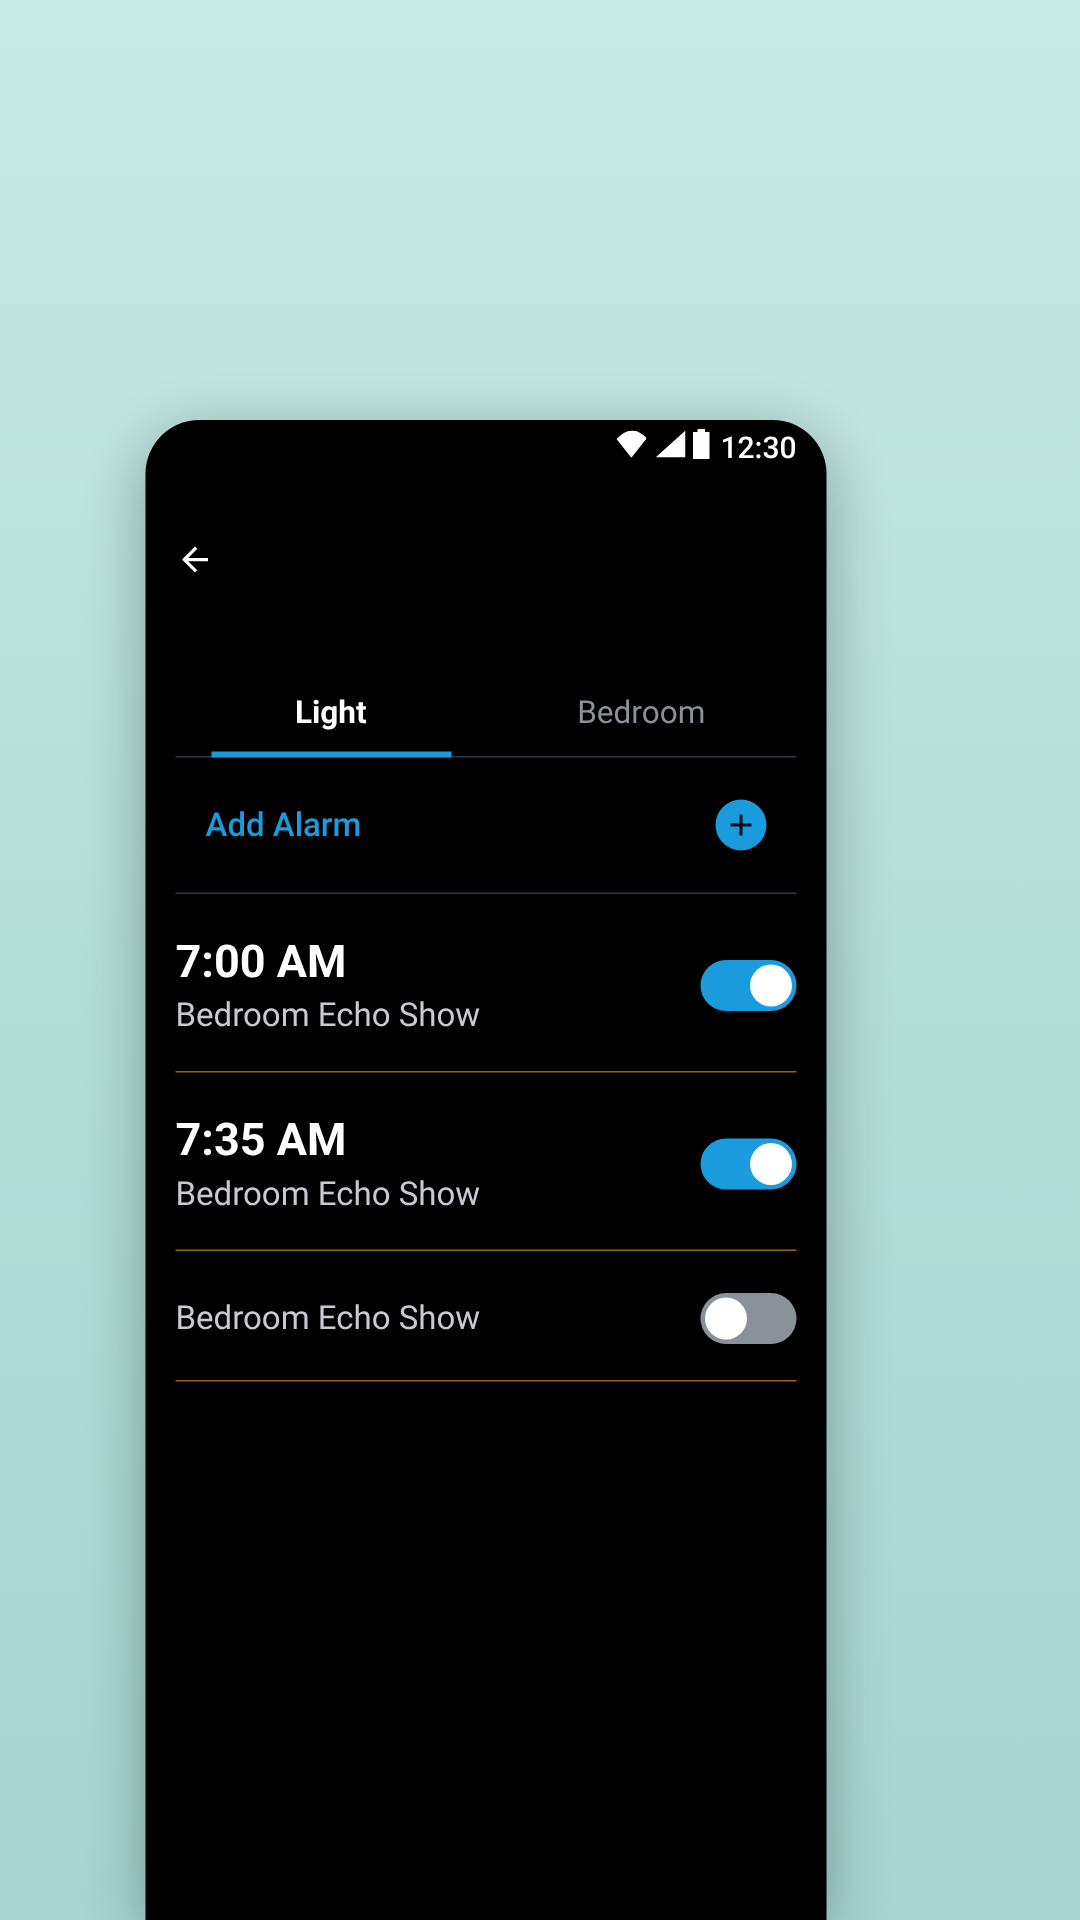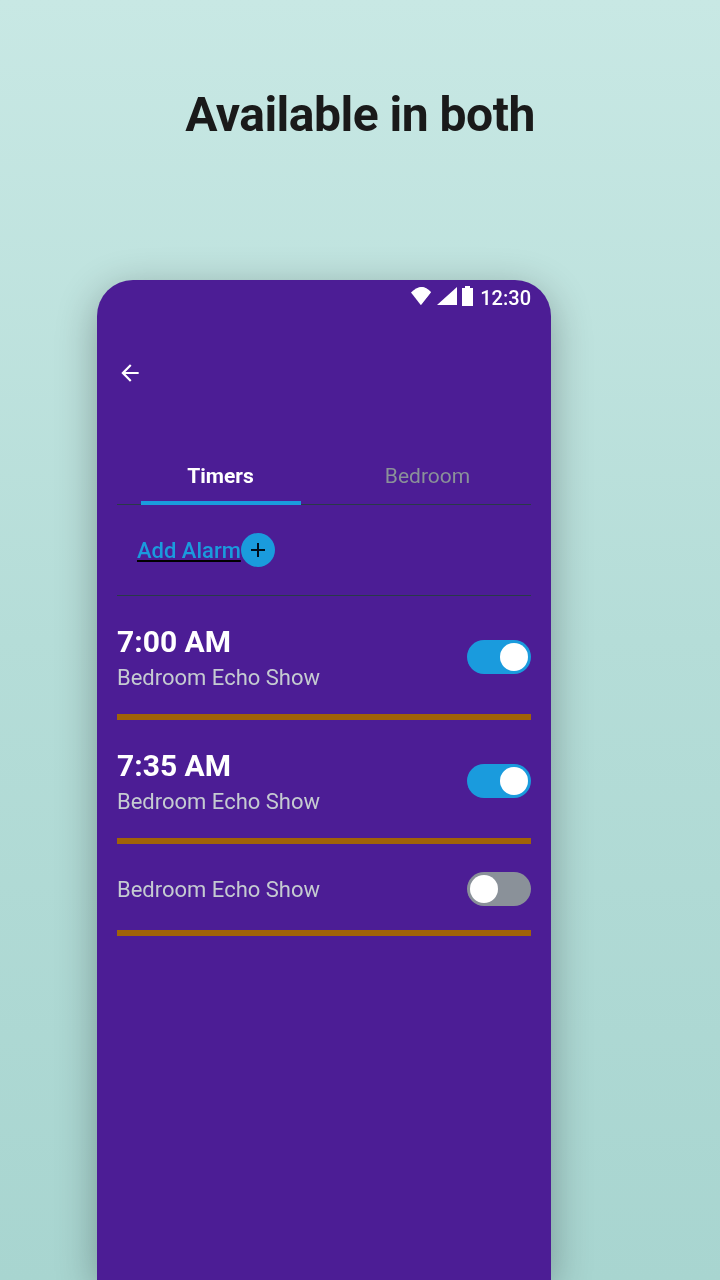--- a/index.html
+++ b/index.html
@@ -19,21 +19,21 @@
       line-height: 1.25;
       padding-top: 85px;
       letter-spacing: -0.5px;
     }
     .phone-frame {
       position: absolute;
       left: 97px;
       top: 280px;
       width: 454px;
       height: 1000px;
-      background: #4c1d95;
+      background: #000000;
       border-radius: 36px 36px 0 0;
       overflow: hidden;
       box-shadow: 0 10px 40px rgba(0,0,0,0.3);
     }
     .status-bar {
       height: 36px;
       display: flex;
       justify-content: flex-end;
       align-items: center;
       padding: 0 20px;
@@ -75,21 +75,21 @@
       position: absolute;
       left: 50%;
       transform: translateX(-50%);
       bottom: -1px;
       width: 160px;
       height: 4px;
       background: #1a9bdd;
     }
     .add-alarm-row {
       display: flex;
-      justify-content: flex-start;
+      justify-content: space-between;
       align-items: center;
       padding: 28px 20px;
       margin: 0 0px;
       border-bottom: 1px solid #2a3a48;
       margin-left: 20px;
       margin-right: 20px;
       text-decoration: underline;
     }
     .add-alarm-label {
       color: #1a9bdd;
@@ -105,21 +105,21 @@
       align-items: center;
       justify-content: center;
       cursor: pointer;
     }
     .alarm-list { margin: 0 20px; }
     .alarm-row {
       display: flex;
       justify-content: space-between;
       align-items: center;
       padding: 28px 0 24px 0;
-      border-bottom: 6px solid #a16207;
+      border-bottom: 1px solid #a16207;
     }
     .alarm-time {
       color: #fff;
       font-size: 30px;
       font-weight: 700;
       margin-bottom: 6px;
     }
     .alarm-device {
       color: #c5cbd1;
       font-size: 22px;
@@ -141,21 +141,20 @@
       border-radius: 50%;
       top: 3px;
     }
     .toggle.on .toggle-knob { right: 3px; }
     .toggle.off .toggle-knob { left: 3px; }
   </style>
 </head>
 <body>
 
 <div class="hero-title">
-  <div>Available in both</div>
 </div>
 
 <div class="phone-frame">
 
   <div class="status-bar">
     <div class="status-icons">
       <span>
         <svg width="22" height="18" viewBox="0 0 22 18">
             <path d="M11 18 L22 4 Q16 -2 11 -2 Q6 -2 0 4 Z" fill="#fff" transform="translate(0,2) scale(0.9)"></path>
             <path d="M11 16 L20 5 Q15 0 11 0 Q7 0 2 5 Z" fill="#fff"></path>
@@ -179,21 +178,21 @@
   <div class="app-header">
     <span class="back-arrow">
       <svg width="26" height="26" viewBox="0 0 24 24">
           <path d="M20 11H7.8l5.6-5.6L12 4l-8 8 8 8 1.4-1.4L7.8 13H20z" fill="#fff"></path>
         </svg>
     </span>
   </div>
 
   <div class="tabs-row">
     <div class="tab active">
-      <span>Timers</span>
+      <span>Light</span>
     </div>
     <div class="tab">
       <span>Bedroom</span>
     </div>
   </div>
 
   <div class="add-alarm-row">
     <span class="add-alarm-label">Add Alarm</span>
     <span class="plus-button">
       <svg width="20" height="20" viewBox="0 0 20 20">

